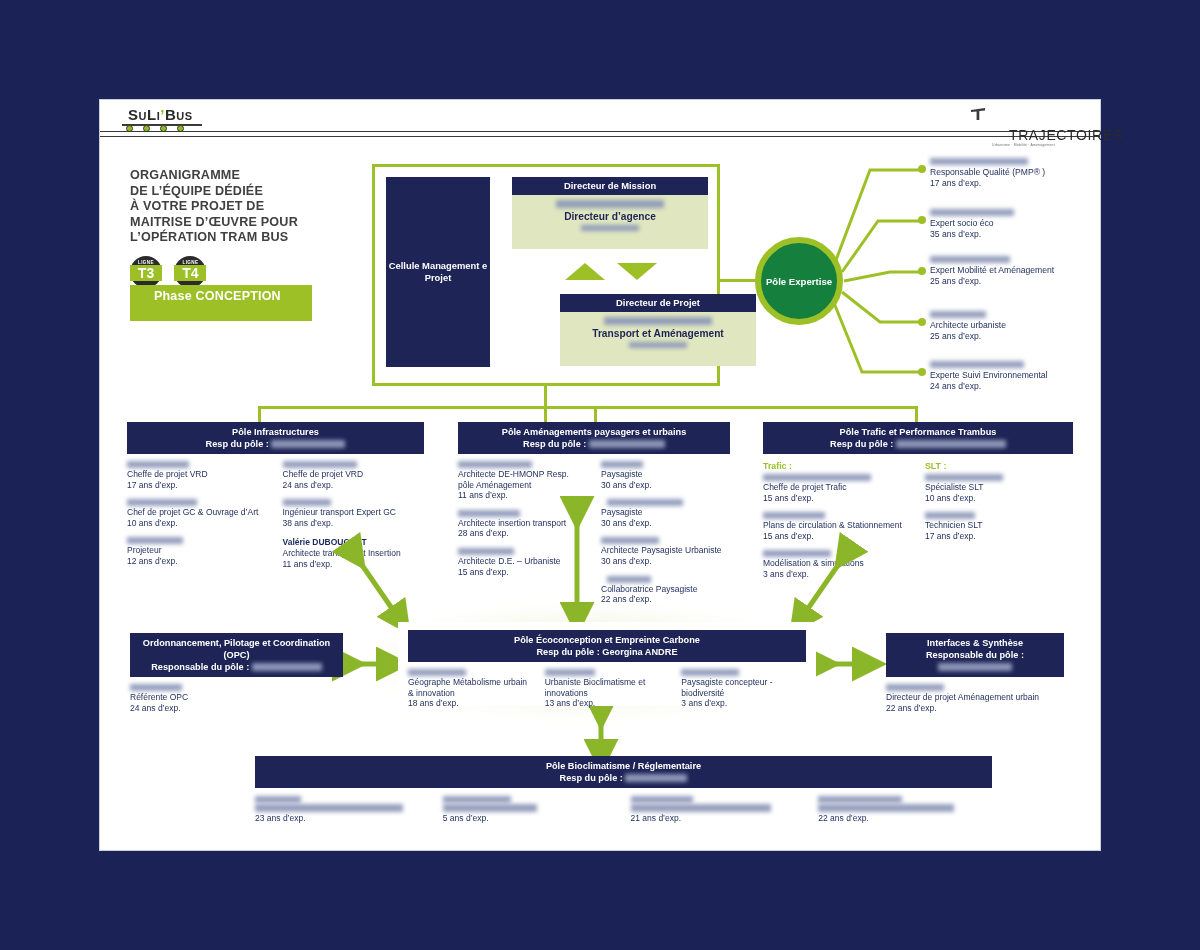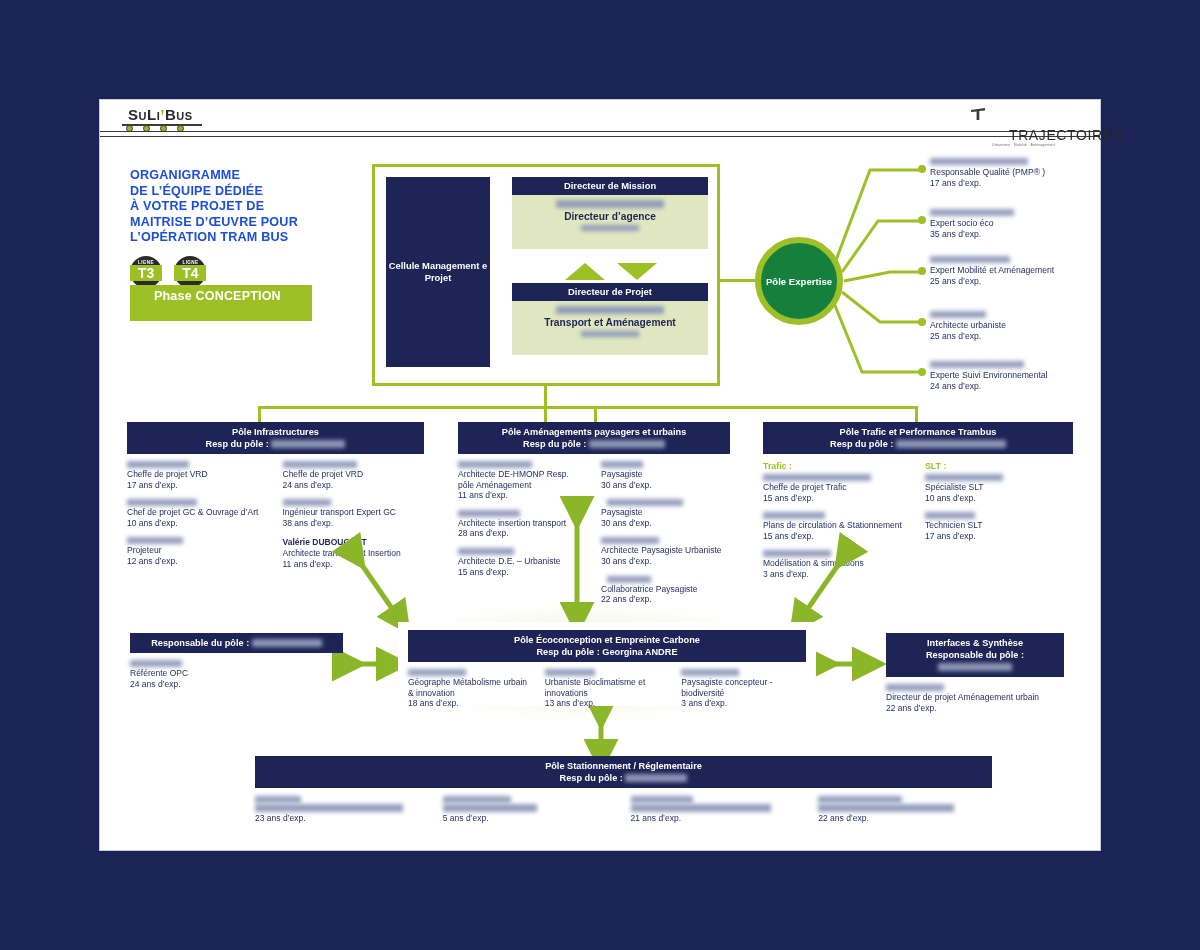--- a/index.html
+++ b/index.html
@@ -36,21 +36,21 @@
     border-top:1px solid #3a3a3a;border-bottom:1px solid #3a3a3a;background:#fff;}
   .logo-traj{position:absolute;right:20px;top:6px;text-align:left;width:110px;}
   .logo-traj .tname{font-size:14px;font-weight:normal;letter-spacing:.6px;color:#2a2a2a;
     display:inline-block;vertical-align:middle;margin-left:39px;}
   .logo-traj .tsub{font-size:3.4px;color:#6d6d6d;letter-spacing:.2px;margin-left:22px;}
   .traj-mark{display:inline-block;vertical-align:middle;margin-right:3px;}
 
   
   .title-block{position:absolute;left:30px;top:68px;width:230px;}
   .title-block h1{
-    margin:0;font-size:12.6px;line-height:15.6px;font-weight:bold;color:#1d4ed8;
+    margin:0;font-size:12.6px;line-height:15.6px;font-weight:bold;color:#404040;
     letter-spacing:.2px;
   }
   .lines{margin-top:10px;}
   .line-badge{
     display:inline-block;width:32px;height:32px;border-radius:50%;
     background:#2b2b2b;color:#fff;text-align:center;margin-right:8px;position:relative;
   }
   .line-badge .lg{position:absolute;top:4px;left:0;right:0;font-size:4.6px;letter-spacing:.4px;font-weight:bold;}
   .line-badge .ln{position:absolute;top:9px;left:0;right:0;font-size:14px;font-weight:bold;}
   .phase{
@@ -64,21 +64,21 @@
     position:absolute;left:272px;top:64px;width:348px;height:222px;
     border:3px solid #9dc027;background:#fff;box-sizing:border-box;
   }
   .cellule{
     position:absolute;left:11px;top:10px;width:104px;height:190px;
     background:#1e2456;color:#fff;display:flex;align-items:center;justify-content:center;
     text-align:center;font-size:9.4px;font-weight:bold;line-height:12px;
   }
   .dirbox{position:absolute;left:137px;width:196px;}
   .dirbox.top{top:10px;}
-  .dirbox.bot{top:116px;}
+  .dirbox.bot{top:127px;margin-left:48px;}
   .dirbox .hd{
     background:#1e2456;color:#fff;text-align:center;font-size:9.4px;font-weight:bold;
     height:18px;line-height:18px;
   }
   .dirbox .bd{
     background:#dfe6c0;text-align:center;padding:5px 0 6px;height:54px;box-sizing:border-box;
   }
   .dirbox .bd .role{font-size:10.2px;font-weight:bold;color:#1e2456;line-height:13px;}
   .redact{
     display:block;margin:0 auto;background:#8d97b8;
@@ -456,20 +456,21 @@
           <span class="redact" style="width:58px"></span>
           <div>Paysagiste concepteur - biodiversité</div>
           <div>3 ans d’exp.</div>
         </div>
       </div>
     </div>
   </div>
 
   <div class="p-opc">
     <div class="pole-hd">
+      <div>Ordonnancement, Pilotage et Coordination (OPC)</div>
       <div class="sub"><span>Responsable du pôle :</span>
         <span class="inline-redact" style="width:70px"></span></div>
     </div>
     <div style="margin-top:7px">
       <div class="person">
         <span class="redact" style="width:52px"></span>
         <div>Référente OPC</div>
         <div>24 ans d’exp.</div>
       </div>
     </div>
@@ -485,21 +486,21 @@
       <div class="person">
         <span class="redact" style="width:58px"></span>
         <div>Directeur de projet Aménagement urbain</div>
         <div>22 ans d’exp.</div>
       </div>
     </div>
   </div>
 
   <div class="p-env">
     <div class="pole-hd">
-      <div>Pôle Stationnement / Réglementaire</div>
+      <div>Pôle Bioclimatisme / Réglementaire</div>
       <div class="sub"><span>Resp du pôle :</span>
         <span class="inline-redact" style="width:62px"></span></div>
     </div>
     <div style="display:flex;gap:14px;margin-top:8px;padding-left:0px">
       <div style="flex:1">
         <div class="person">
           <span class="redact" style="width:46px"></span>
           <span class="redact" style="width:148px;height:8px"></span>
           <div>23 ans d’exp.</div>
         </div>

